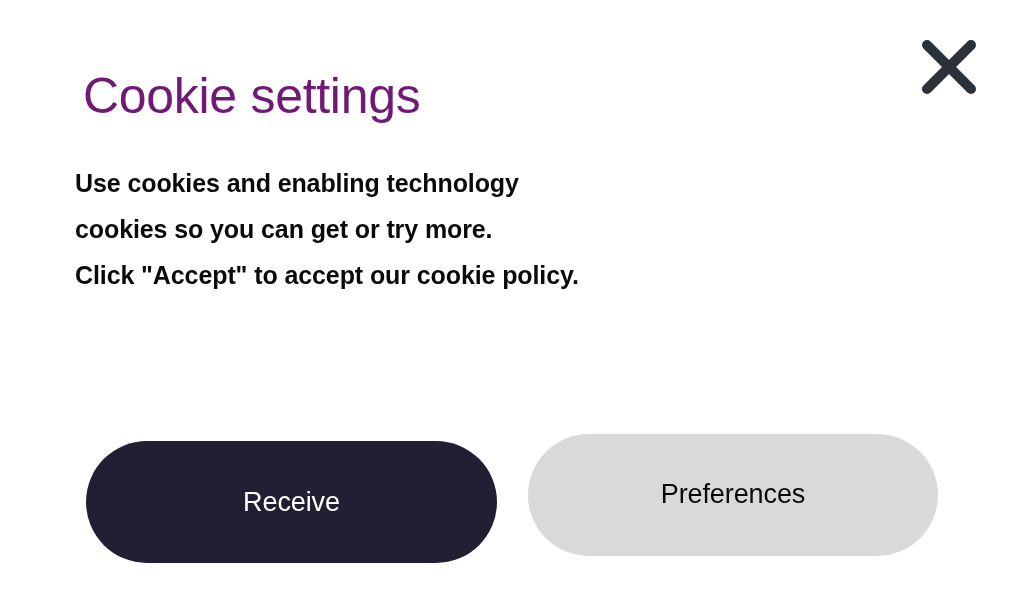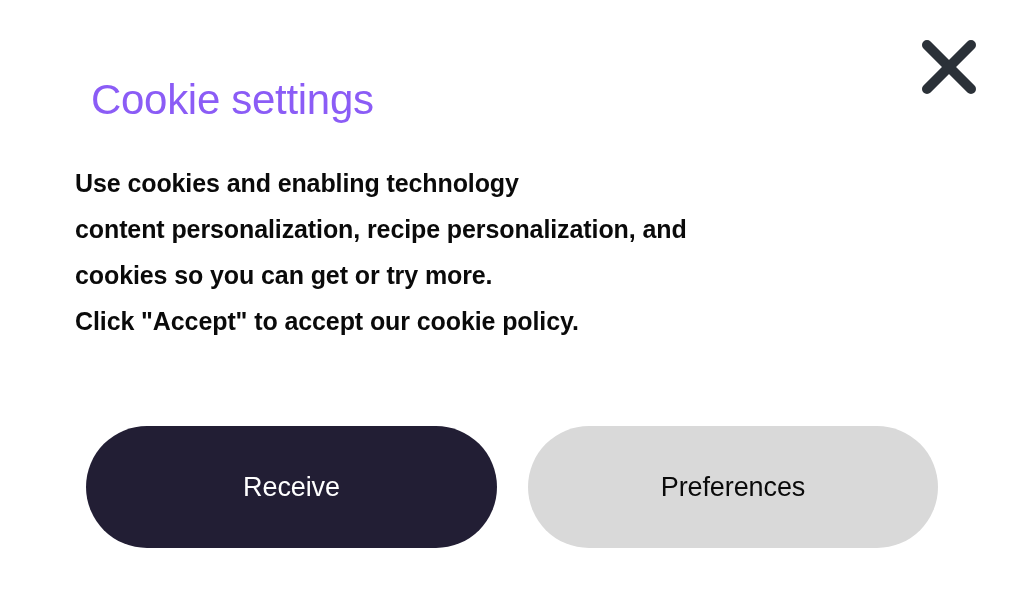--- a/index.html
+++ b/index.html
@@ -43,26 +43,26 @@
     display: block;
     width: 58px;
     height: 58px;
   }
 
   
   .dialog-title {
     position: absolute;
     left: 79px;
     top: 64px;
-    margin: 12px;
-    font-size: 42px;
+    margin: 4px;
+    font-size: 50px;
     font-weight: 400;
     line-height: 1.15;
     letter-spacing: -0.3px;
-    color: #8b5cf6;
+    color: #701a75;
     white-space: nowrap;
   }
 
   
   .dialog-body {
     position: absolute;
     left: 75px;
     top: 160px;
     width: 860px;
   }
@@ -95,20 +95,21 @@
     letter-spacing: -0.1px;
     cursor: pointer;
     display: flex;
     align-items: center;
     justify-content: center;
     padding: 0;
   }
   .btn-primary {
     background: #221e34;
     color: #ffffff;
+    margin-top: 15px;
   }
   .btn-secondary {
     width: 410px;
     background: #d9d9d9;
     color: #0a0a0a;
     text-align: right;
   }
 </style>
 </head>
 <body>
@@ -121,21 +122,20 @@
         <line x1="7" y1="7" x2="51" y2="51" stroke="#2b3138" stroke-width="10" stroke-linecap="round"></line>
         <line x1="51" y1="7" x2="7" y2="51" stroke="#2b3138" stroke-width="10" stroke-linecap="round"></line>
       </svg>
     </span>
   </button>
 
   <h1 class="dialog-title">Cookie settings</h1>
 
   <div class="dialog-body">
     <div class="body-line">Use cookies and enabling technology</div>
-    <div class="body-line">content personalization, recipe personalization, and</div>
     <div class="body-line">cookies so you can get or try more.</div>
     <div class="body-line">Click "Accept" to accept our cookie policy.</div>
   </div>
 
   <div class="dialog-actions">
     <button class="btn btn-primary">Receive</button>
     <button class="btn btn-secondary">Preferences</button>
   </div>
 
 </div>

